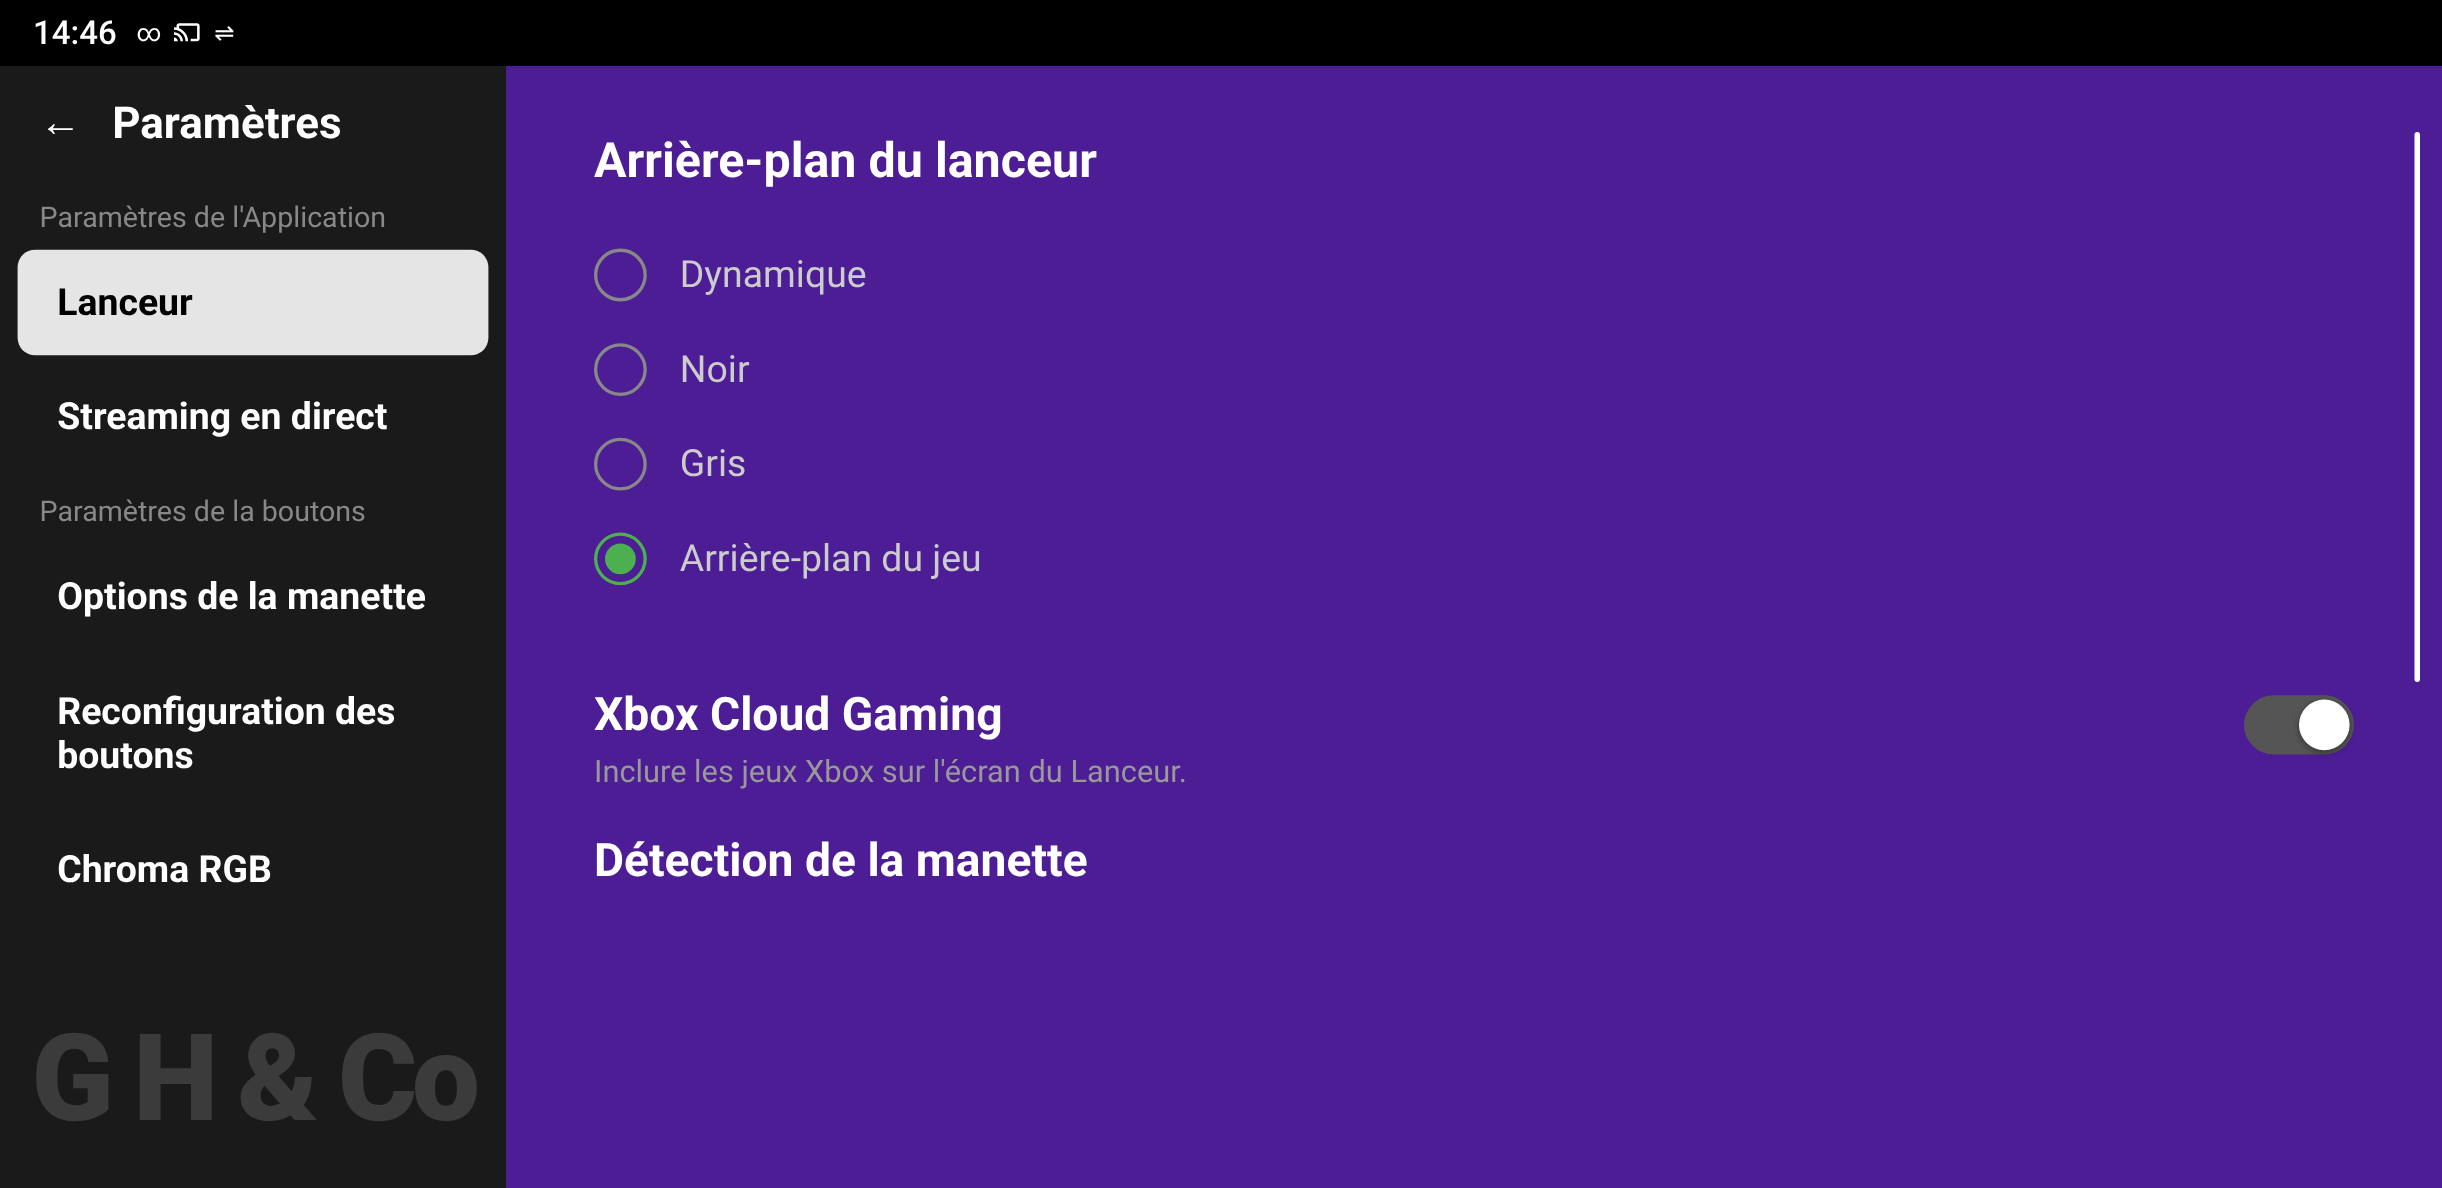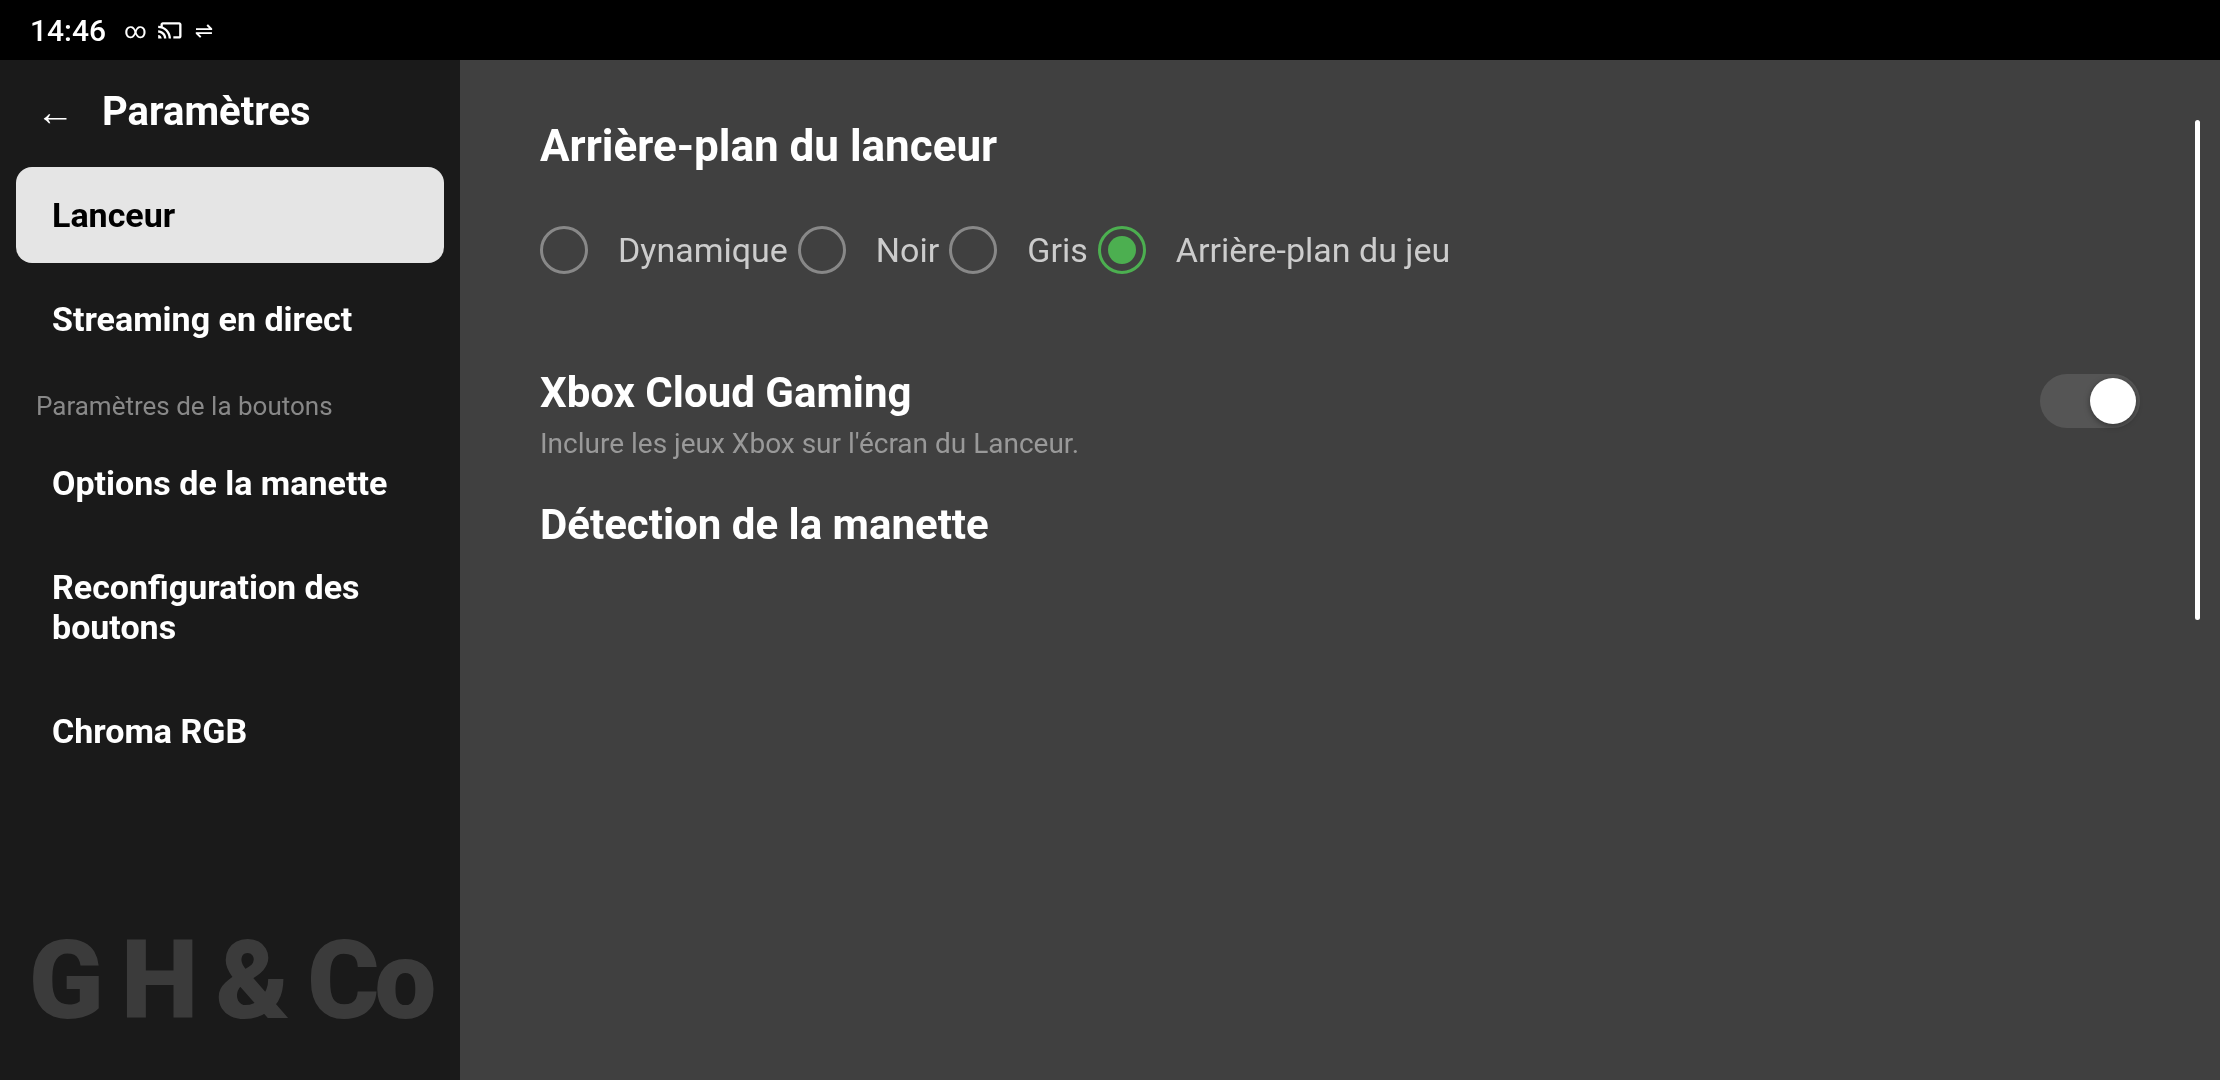--- a/index.html
+++ b/index.html
@@ -122,36 +122,36 @@
     }
 
     .sidebar-item.normal {
       font-weight: 700;
       color: #fff;
     }
 
     
     .right-panel {
       flex: 1;
-      background: #404040;
+      background: #4c1d95;
       padding: 60px 80px;
       overflow-y: auto;
       position: relative;
     }
 
     .section-title {
       font-size: 44px;
       font-weight: 700;
       color: #fff;
       margin-bottom: 40px;
     }
 
     .radio-group {
       display: flex;
-      flex-direction: row;
+      flex-direction: column;
       gap: 10px;
       margin-bottom: 60px;
     }
 
     .radio-item {
       display: flex;
       align-items: center;
       gap: 30px;
       padding: 14px 0;
       cursor: pointer;
@@ -303,20 +303,21 @@
 
 <div class="main-content">
 
   <div class="sidebar">
 
     <div class="sidebar-header">
       <span class="back-arrow">←</span>
       <span class="sidebar-title">Paramètres</span>
     </div>
 
+    <div class="sidebar-section-label">Paramètres de l'Application</div>
 
     <div class="sidebar-item active">
       <span>Lanceur</span>
     </div>
 
     <div class="sidebar-item normal">
       <span>Streaming en direct</span>
     </div>
 
     <div class="sidebar-section-label">Paramètres de la boutons</div>

